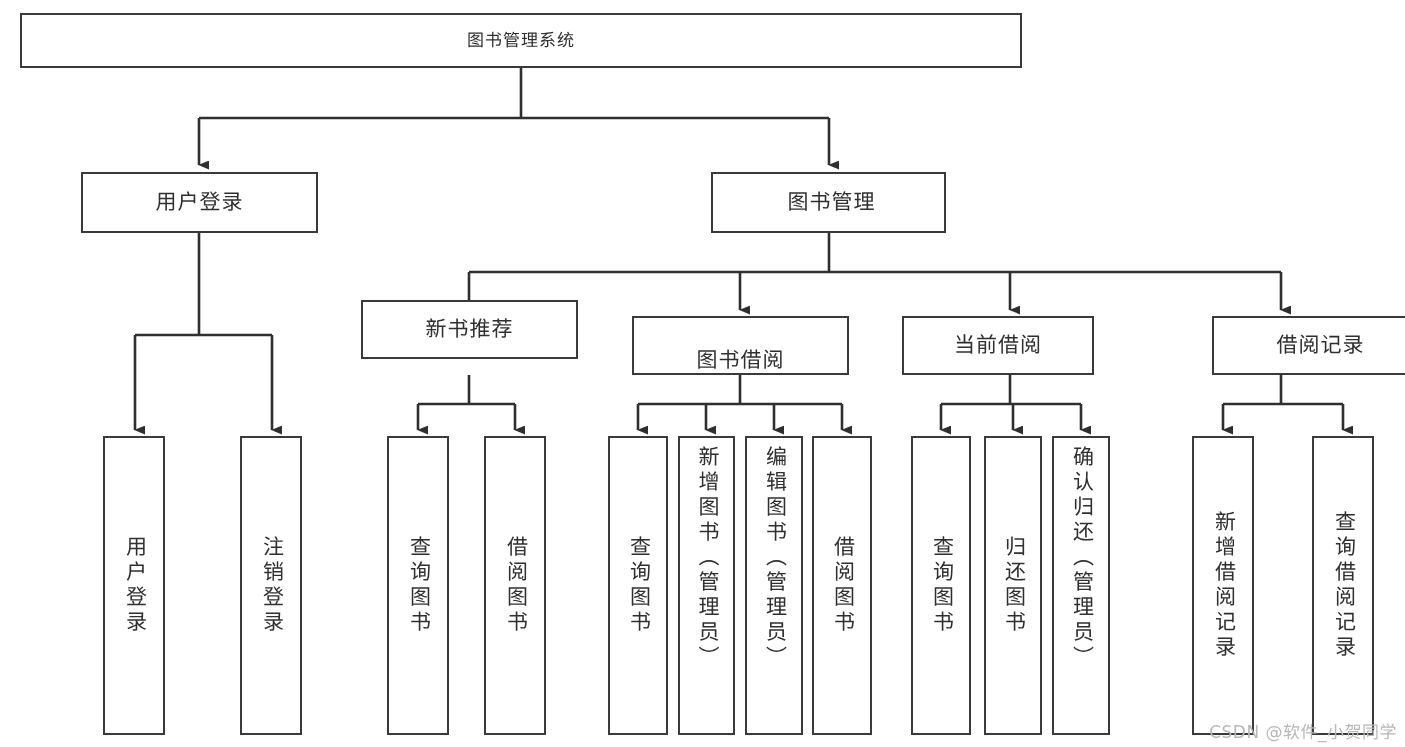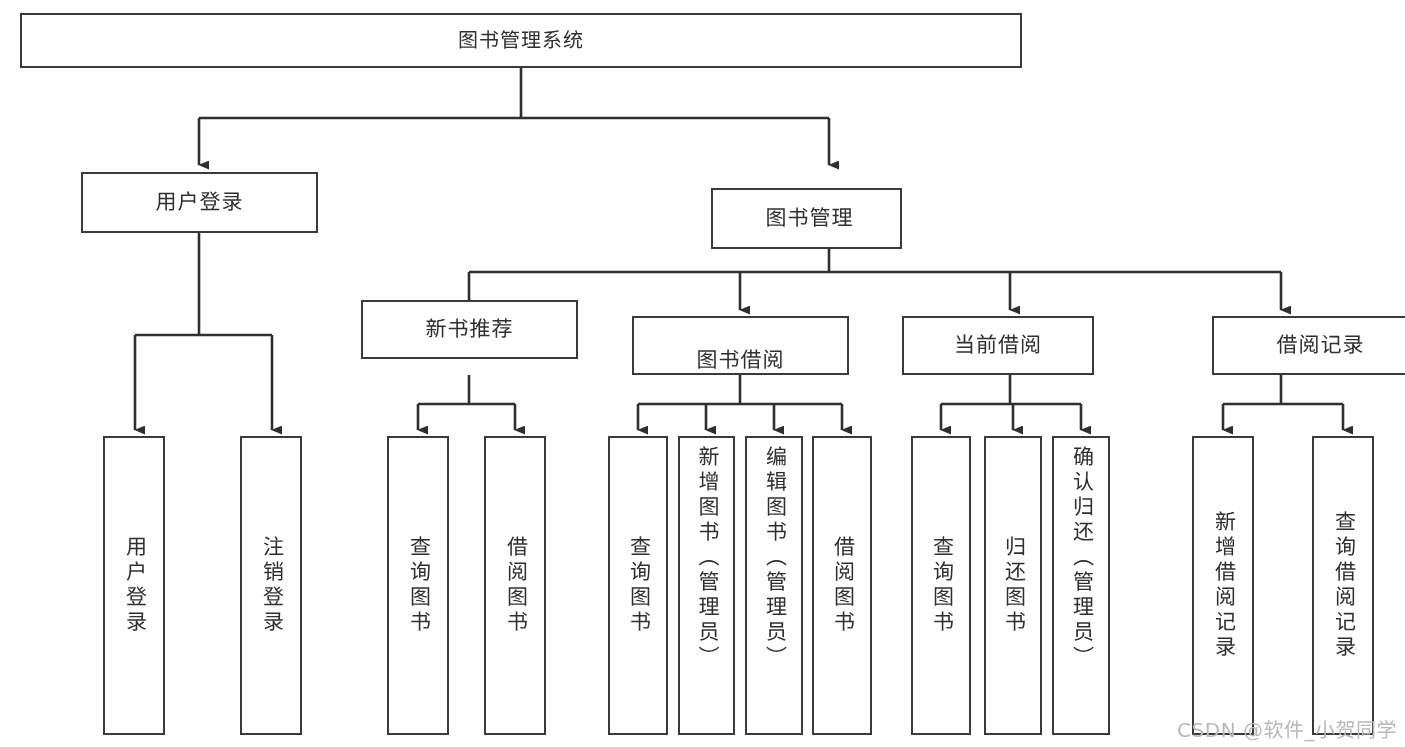--- a/index.html
+++ b/index.html
@@ -39,21 +39,21 @@
     color: #2f2f2f;
     letter-spacing: 1px;
     line-height: 1.18;
     white-space: nowrap;
   }
   
   .node.horiz .label {
     font-size: 21px;
   }
   .node.root .label {
-    font-size: 20px;
+    font-size: 17px;
   }
   
   .node.vert {
     align-items: flex-start;
     padding-top: 8px;
   }
   .node.vert .label {
     writing-mode: vertical-rl;
     text-orientation: upright;
     font-size: 21px;
@@ -62,21 +62,21 @@
     white-space: nowrap;
   }
   .node.vert.center-text {
     align-items: center;
     padding-top: 0;
   }
   #watermark {
     position: absolute;
     right: 8px;
     bottom: 4px;
-    font-size: 20px;
+    font-size: 17px;
     color: #b8b8b8;
     letter-spacing: 0.5px;
     white-space: nowrap;
     pointer-events: none;
   }
 </style>
 </head>
 <body>
 
 <div id="diagram-root">
@@ -134,21 +134,21 @@
     </g>
   </svg>
 
   <div class="node horiz root" style="left: 20px; top: 13px; width: 1002px; height: 55px; border-color: rgb(58, 58, 58); background: rgb(255, 255, 255);">
     <span class="label" style="color: rgb(47, 47, 47);">图书管理系统</span>
   </div>
 
   <div class="node horiz" style="left: 81px; top: 172px; width: 237px; height: 61px; border-color: rgb(58, 58, 58); background: rgb(255, 255, 255);">
     <span class="label" style="color: rgb(47, 47, 47);">用户登录</span>
   </div>
-  <div class="node horiz" style="left: 711px; top: 188px; width: 191px; height: 61px; border-color: rgb(58, 58, 58); background: rgb(255, 255, 255); padding-left: 6px;">
+  <div class="node horiz" style="left: 711px; top: 172px; width: 235px; height: 61px; border-color: rgb(58, 58, 58); background: rgb(255, 255, 255); padding-left: 6px;">
     <span class="label" style="color: rgb(47, 47, 47);">图书管理</span>
   </div>
 
   <div class="node horiz" style="left: 361px; top: 300px; width: 217px; height: 59px; border-color: rgb(58, 58, 58); background: rgb(255, 255, 255);">
     <span class="label" style="color: rgb(47, 47, 47);">新书推荐</span>
   </div>
   <div class="node horiz" style="left: 632px; top: 316px; width: 217px; height: 59px; border-color: rgb(58, 58, 58); background: rgb(255, 255, 255);">
     <span class="label" style="color: rgb(47, 47, 47); margin-top: 30px;">图书借阅</span>
   </div>
   <div class="node horiz" style="left: 902px; top: 316px; width: 192px; height: 59px; border-color: rgb(58, 58, 58); background: rgb(255, 255, 255);">

